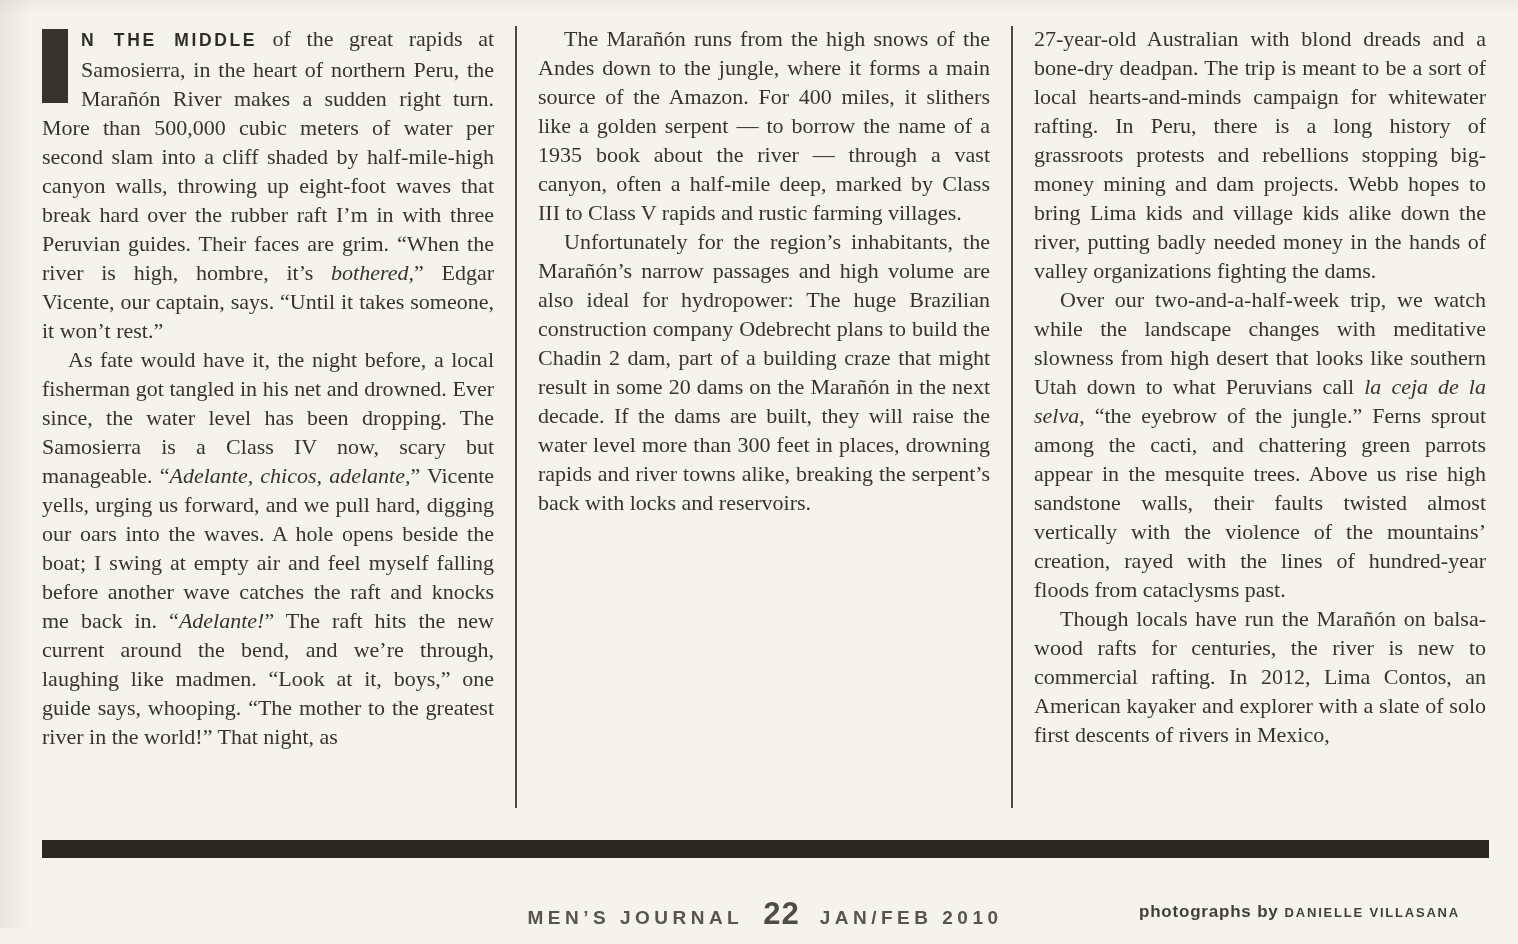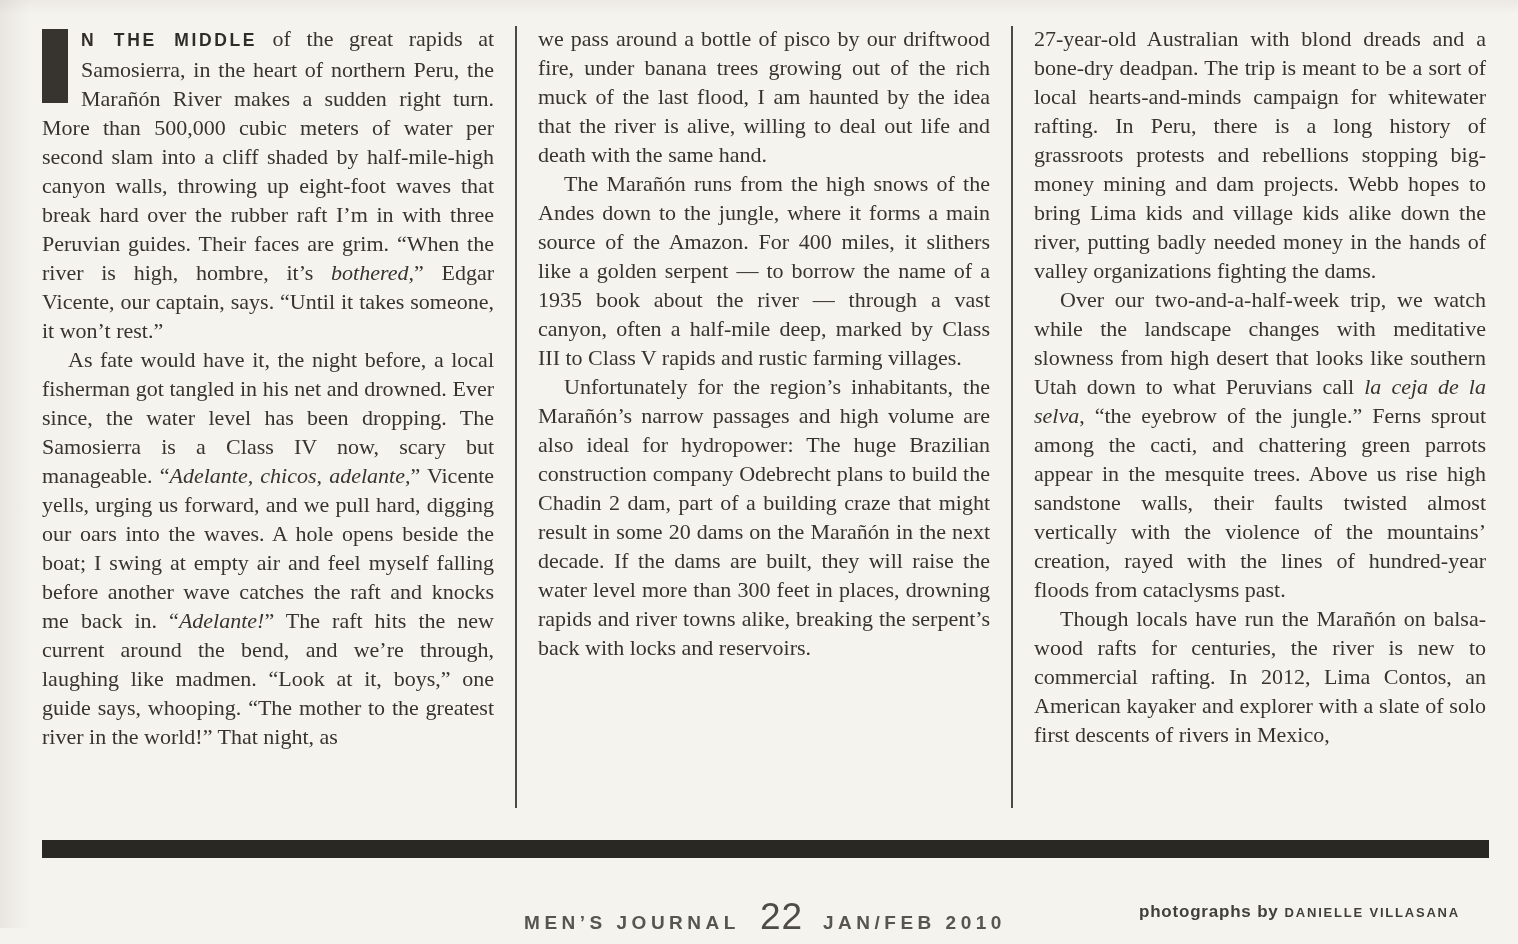--- a/index.html
+++ b/index.html
@@ -60,21 +60,21 @@
     font-family: "Liberation Sans", sans-serif;
   }
   .footer-center {
     position: absolute; left: 50%; top: 16px;
     transform: translateX(-50%);
     display: flex; align-items: baseline; gap: 20px;
     color: var(--footer-text, #57554f);
     white-space: nowrap;
   }
   .f-mag, .f-issue { font-weight: bold; font-size: 19px; letter-spacing: 4.5px; }
-  .f-num { font-weight: normal; font-size: 37px; letter-spacing: 1px; color: #4e4c47; }
+  .f-num { font-weight: bold; font-size: 31px; letter-spacing: 1px; color: #4e4c47; }
   .footer-credit {
     position: absolute; right: 28px; top: 22px;
     display: flex; align-items: baseline; gap: 6px;
     color: #413f3b;
     white-space: nowrap;
   }
   .f-prefix { font-weight: bold; font-size: 17px; letter-spacing: 0.8px; }
   .f-name  { font-weight: bold; font-size: 13px; letter-spacing: 1.8px; }
 </style>
 </head>
@@ -82,21 +82,20 @@
 
 <div class="page">
 
   <div class="columns">
     <div class="column">
         <p><span class="dropcap">I</span><span class="leadin">N THE MIDDLE</span><span> of the great rapids at Samosierra, in the heart of northern Peru, the Marañón River makes a sudden right turn. More than 500,000 cubic meters of water per second slam into a cliff shaded by half-mile-high canyon walls, throwing up eight-foot waves that break hard over the rubber raft I’m in with three Peruvian guides. Their faces are grim. “When the river is high, hombre, it’s </span><span class="it">bothered,</span><span>” Edgar Vicente, our captain, says. “Until it takes someone, it won’t rest.”</span></p>
         <p class="indent"><span>As fate would have it, the night before, a local fisherman got tangled in his net and drowned. Ever since, the water level has been dropping. The Samosierra is a Class IV now, scary but manageable. “</span><span class="it">Adelante, chicos, adelante,</span><span>” Vicente yells, urging us forward, and we pull hard, digging our oars into the waves. A hole opens beside the boat; I swing at empty air and feel myself falling before another wave catches the raft and knocks me back in. “</span><span class="it">Adelante!</span><span>” The raft hits the new current around the bend, and we’re through, laughing like madmen. “Look at it, boys,” one guide says, whooping. “The mother to the greatest river in the world!” That night, as</span></p>
       </div>
     <div class="colrule"></div>
     <div class="column">
-        <p><span>we pass around a bottle of pisco by our driftwood fire, under banana trees growing out of the rich muck of the last flood, I am haunted by the idea that the river is alive, willing to deal out life and death with the same hand.</span></p>
         <p class="indent"><span>The Marañón runs from the high snows of the Andes down to the jungle, where it forms a main source of the Amazon. For 400 miles, it slithers like a golden serpent — to borrow the name of a 1935 book about the river — through a vast canyon, often a half-mile deep, marked by Class III to Class V rapids and rustic farming villages.</span></p>
         <p class="indent"><span>Unfortunately for the region’s inhabitants, the Marañón’s narrow passages and high volume are also ideal for hydropower: The huge Brazilian construction company Odebrecht plans to build the Chadin 2 dam, part of a building craze that might result in some 20 dams on the Marañón in the next decade. If the dams are built, they will raise the water level more than 300 feet in places, drowning rapids and river towns alike, breaking the serpent’s back with locks and reservoirs.</span></p>
       </div>
     <div class="colrule"></div>
     <div class="column">
         <p><span>27-year-old Australian with blond dreads and a bone-dry deadpan. The trip is meant to be a sort of local hearts-and-minds campaign for whitewater rafting. In Peru, there is a long history of grassroots protests and rebellions stopping big-money mining and dam projects. Webb hopes to bring Lima kids and village kids alike down the river, putting badly needed money in the hands of valley organizations fighting the dams.</span></p>
         <p class="indent"><span>Over our two-and-a-half-week trip, we watch while the landscape changes with meditative slowness from high desert that looks like southern Utah down to what Peruvians call </span><span class="it">la ceja de la selva</span><span>, “the eyebrow of the jungle.” Ferns sprout among the cacti, and chattering green parrots appear in the mesquite trees. Above us rise high sandstone walls, their faults twisted almost vertically with the violence of the mountains’ creation, rayed with the lines of hundred-year floods from cataclysms past.</span></p>
         <p class="indent"><span>Though locals have run the Marañón on balsa-wood rafts for centuries, the river is new to commercial rafting. In 2012, Lima Contos, an American kayaker and explorer with a slate of solo first descents of rivers in Mexico,</span></p>
       </div>
   </div>

